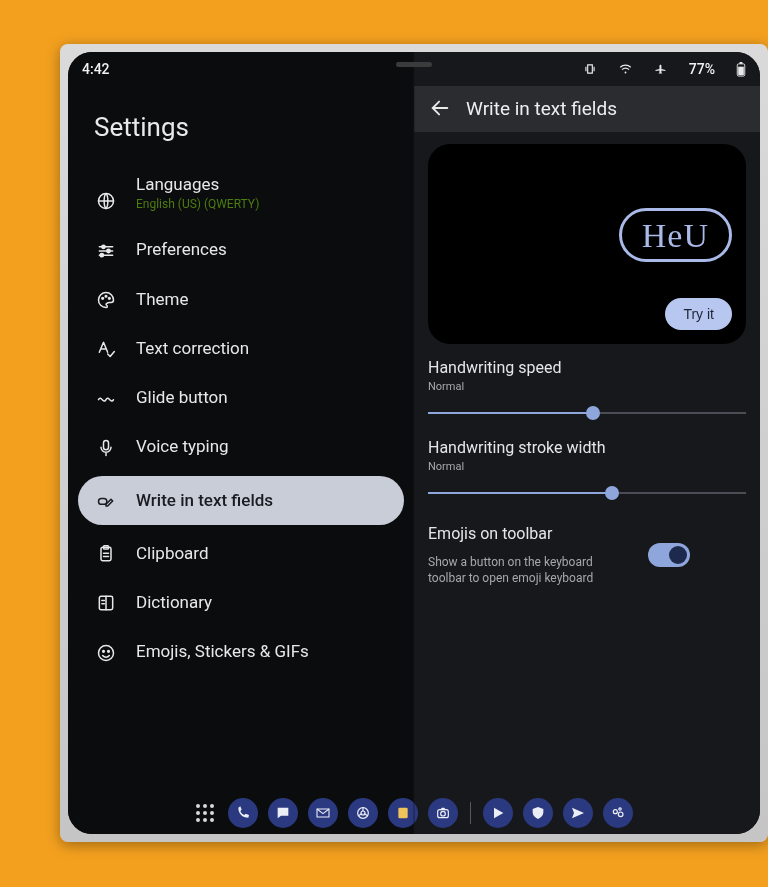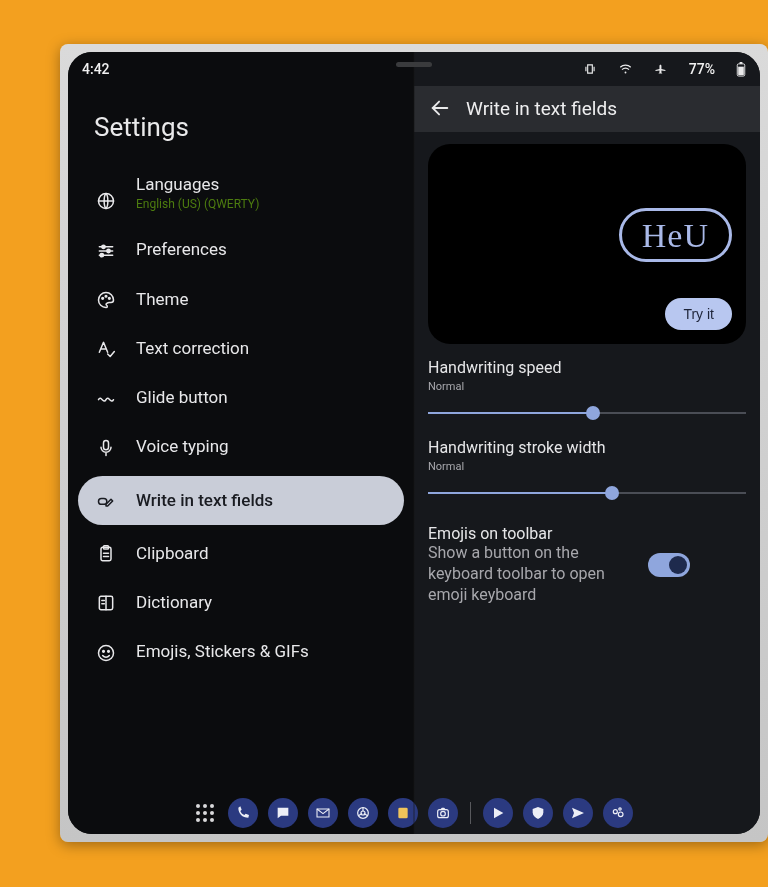--- a/index.html
+++ b/index.html
@@ -177,21 +177,21 @@
     position:absolute; top:50%; width:14px;height:14px;margin-top:-7px;margin-left:-7px;
     border-radius:50%; background:#8fa6dd;
   }
 
   .switch-row {
     display:flex; align-items:center; gap:20px;
     padding-top: 6px;
   }
   .switch-row .sw-texts { display:flex; flex-direction:column; max-width: 200px;}
   .switch-row .sw-title { font-size:16px; color:#e6e6e8; }
-  .switch-row .sw-desc  { font-size:16px; color:#a7a7ac; line-height:1.3; margin-top:0;}
+  .switch-row .sw-desc  { font-size:12px; color:#a7a7ac; line-height:1.3; margin-top:12px;}
   .switch {
     width:42px;height:24px;border-radius:12px;background:#8fa6dd;position:relative;flex:0 0 auto;
   }
   .switch .knob {
     position:absolute; right:3px; top:3px; width:18px;height:18px;border-radius:50%;
     background:#1e2a4d;
   }
 
   
   .taskbar {

